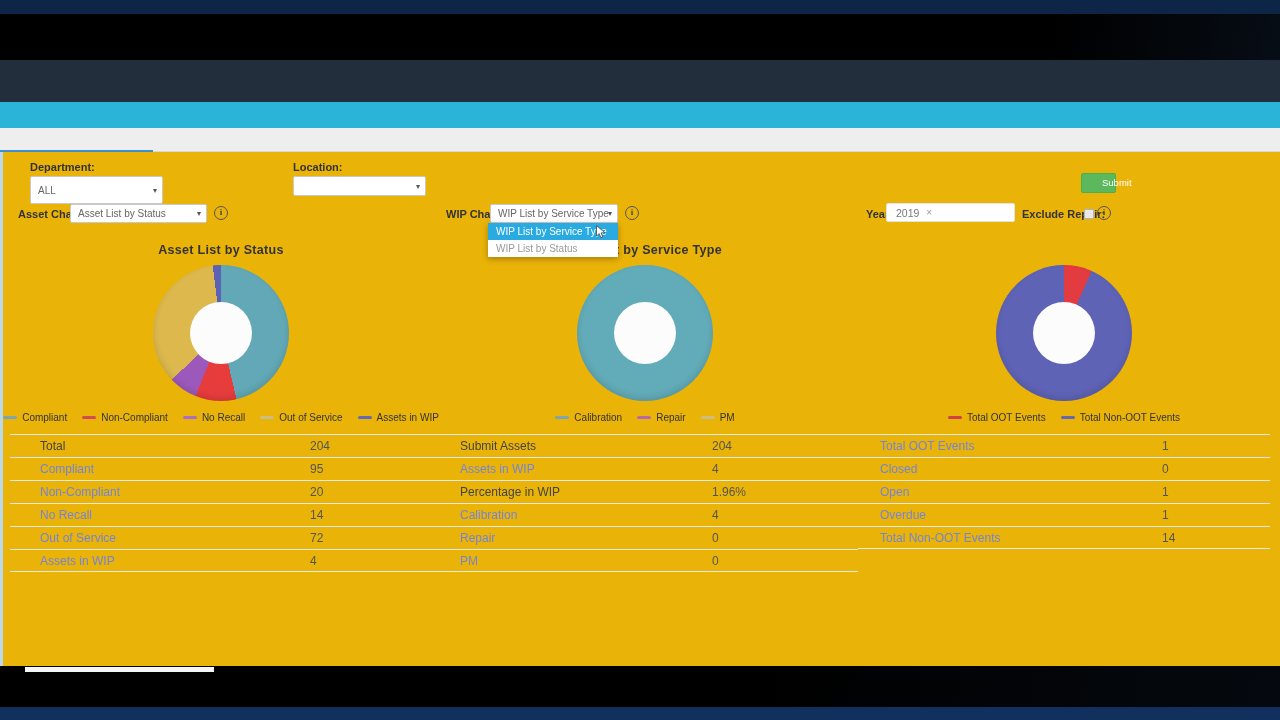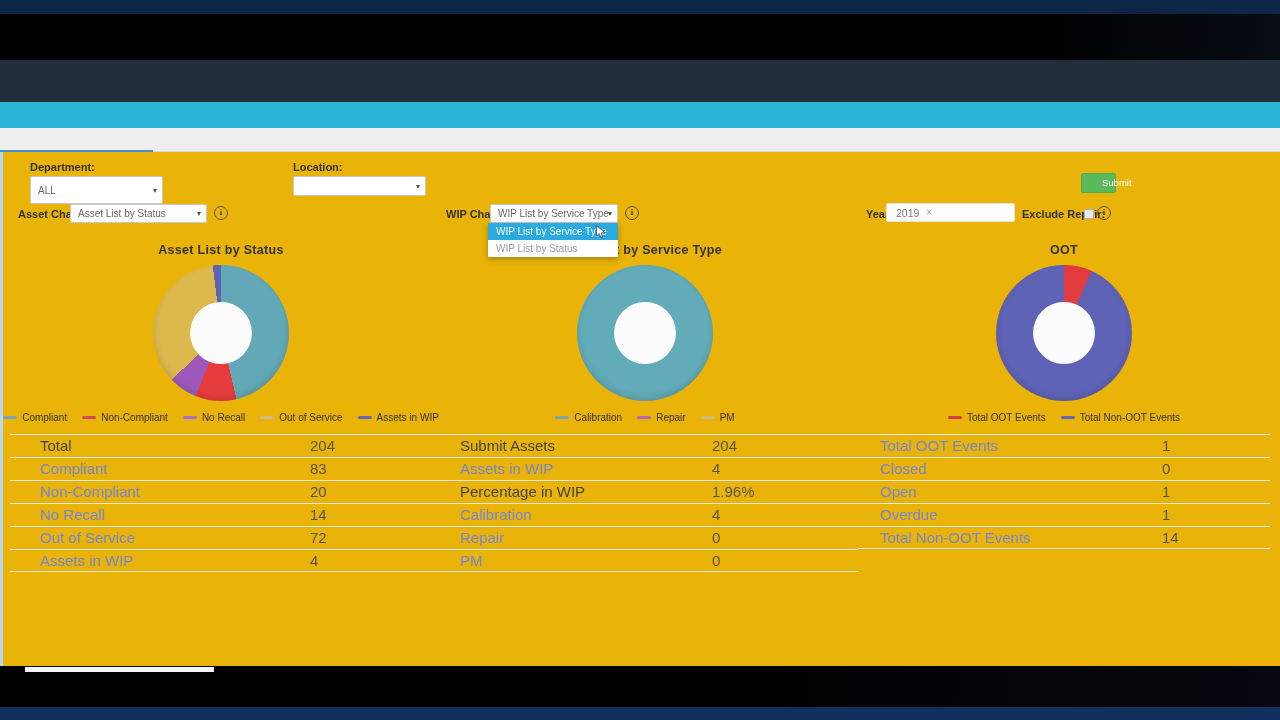--- a/index.html
+++ b/index.html
@@ -70,21 +70,21 @@
   
   .chart-panel { position:absolute; top:238px; height:420px; }
   .cp-title { position:absolute; top:5px; width:100%; text-align:center; font-size:12.5px; font-weight:bold; color:#333; letter-spacing:.3px; }
   .donut { position:absolute; top:27px; left:50%; margin-left:-68px; width:136px; height:136px; border-radius:50%;
            box-shadow:inset 0 -3px 6px rgba(0,0,0,.12); }
   .hole { position:absolute; top:64px; left:50%; margin-left:-31px; width:62px; height:62px; border-radius:50%; background:#fcfcfc; }
   .legend { position:absolute; top:174px; width:100%; display:flex; justify-content:center; gap:15px; }
   .leg-item { display:flex; align-items:center; gap:5px; font-size:10px; color:#333; white-space:nowrap; }
   .leg-dash { width:14px; height:3px; border-radius:2px; }
   .tbl { position:absolute; top:196px; width:100%; }
-  .trow { position:relative; height:23px; line-height:22px; border-top:1px solid #e9e9e9; font-size:15px; }
+  .trow { position:relative; height:23px; line-height:22px; border-top:1px solid #e9e9e9; font-size:12px; }
   .trow:last-child { border-bottom:1px solid #e9e9e9; }
   .trow .lbl { position:absolute; color:#444; }
   .trow .lbl.link { color:#7285d8; cursor:pointer; }
   .trow .val { position:absolute; color:#555; }
   .p0 { left:10px; width:422px; } .p0 .lbl{left:30px;} .p0 .val{left:300px;}
   .p1 { left:432px; width:426px; } .p1 .lbl{left:28px;} .p1 .val{left:280px;}
   .p2 { left:858px; width:412px; } .p2 .lbl{left:22px;} .p2 .val{left:304px;}
 </style>
 </head>
 <body>
@@ -210,21 +210,21 @@
         <span>Assets in WIP</span>
       </span>
     </div>
   <div class="tbl">
       <div class="trow">
         <span class="lbl">Total</span>
         <span class="val">204</span>
       </div>
       <div class="trow">
         <span class="lbl link">Compliant</span>
-        <span class="val">83</span>
+        <span class="val">95</span>
       </div>
       <div class="trow">
         <span class="lbl link">Non-Compliant</span>
         <span class="val">20</span>
       </div>
       <div class="trow">
         <span class="lbl link">No Recall</span>
         <span class="val">14</span>
       </div>
       <div class="trow">
@@ -276,21 +276,20 @@
         <span class="lbl link">Repair</span>
         <span class="val">0</span>
       </div>
       <div class="trow">
         <span class="lbl link">PM</span>
         <span class="val">0</span>
       </div>
     </div>
 </div>
 <div class="chart-panel p2">
-  <div class="cp-title">OOT</div>
   <div class="donut" style="background: conic-gradient(rgb(226, 59, 64) 0deg, rgb(226, 59, 64) 24deg, rgb(95, 99, 182) 24deg, rgb(95, 99, 182) 360deg);"></div>
   <div class="hole"></div>
   <div class="legend">
       <span class="leg-item">
         <span class="leg-dash" style="background: rgb(208, 64, 72);"></span>
         <span>Total OOT Events</span>
       </span>
       <span class="leg-item">
         <span class="leg-dash" style="background: rgb(100, 104, 176);"></span>
         <span>Total Non-OOT Events</span>

